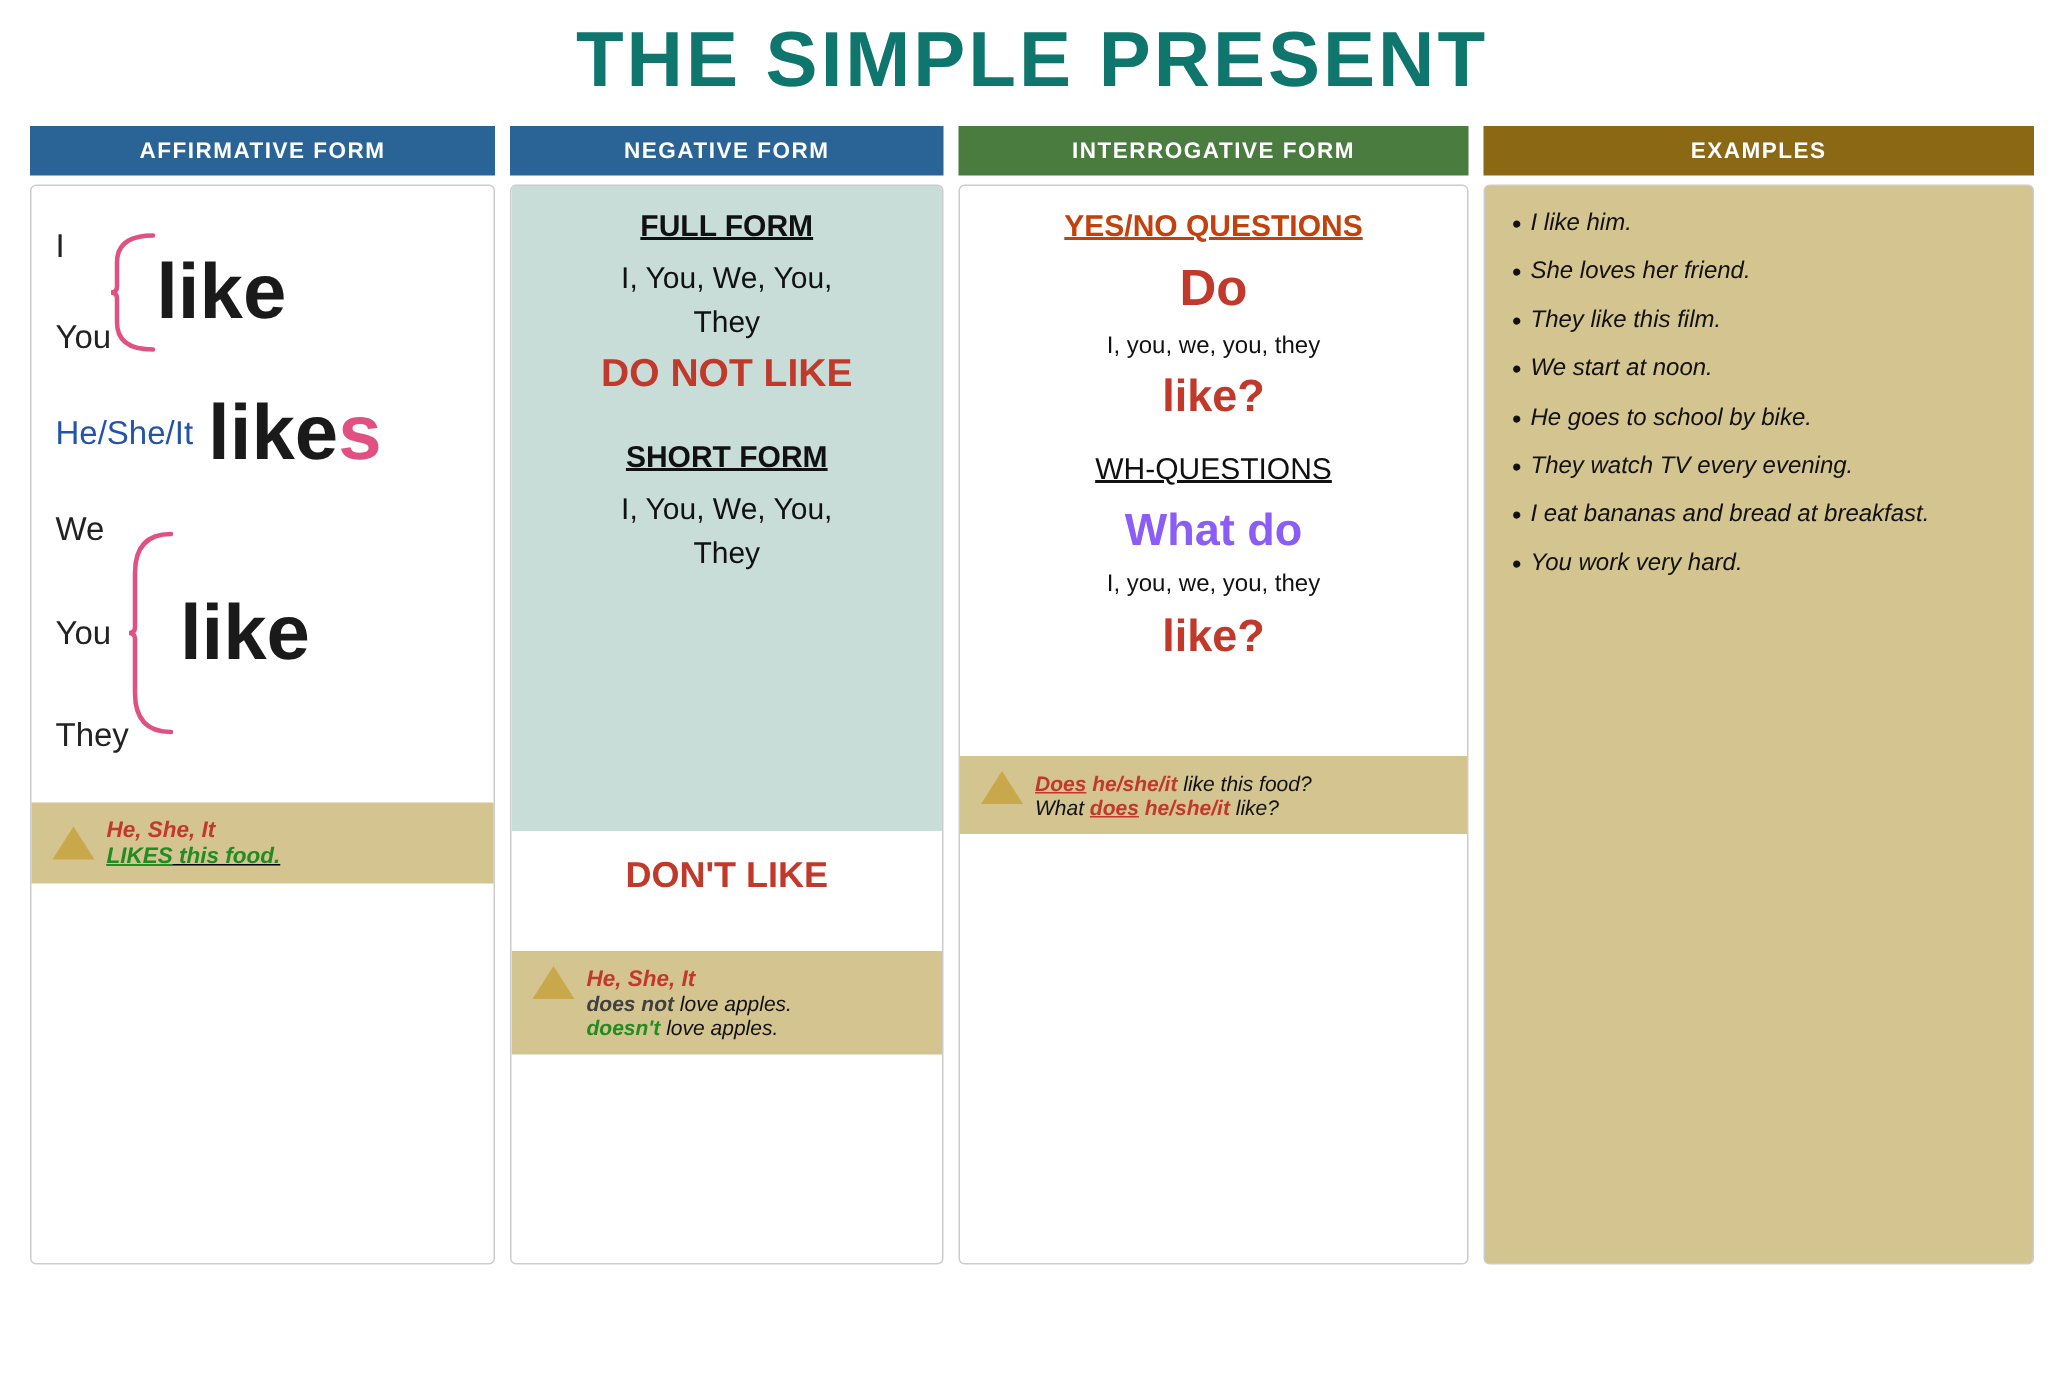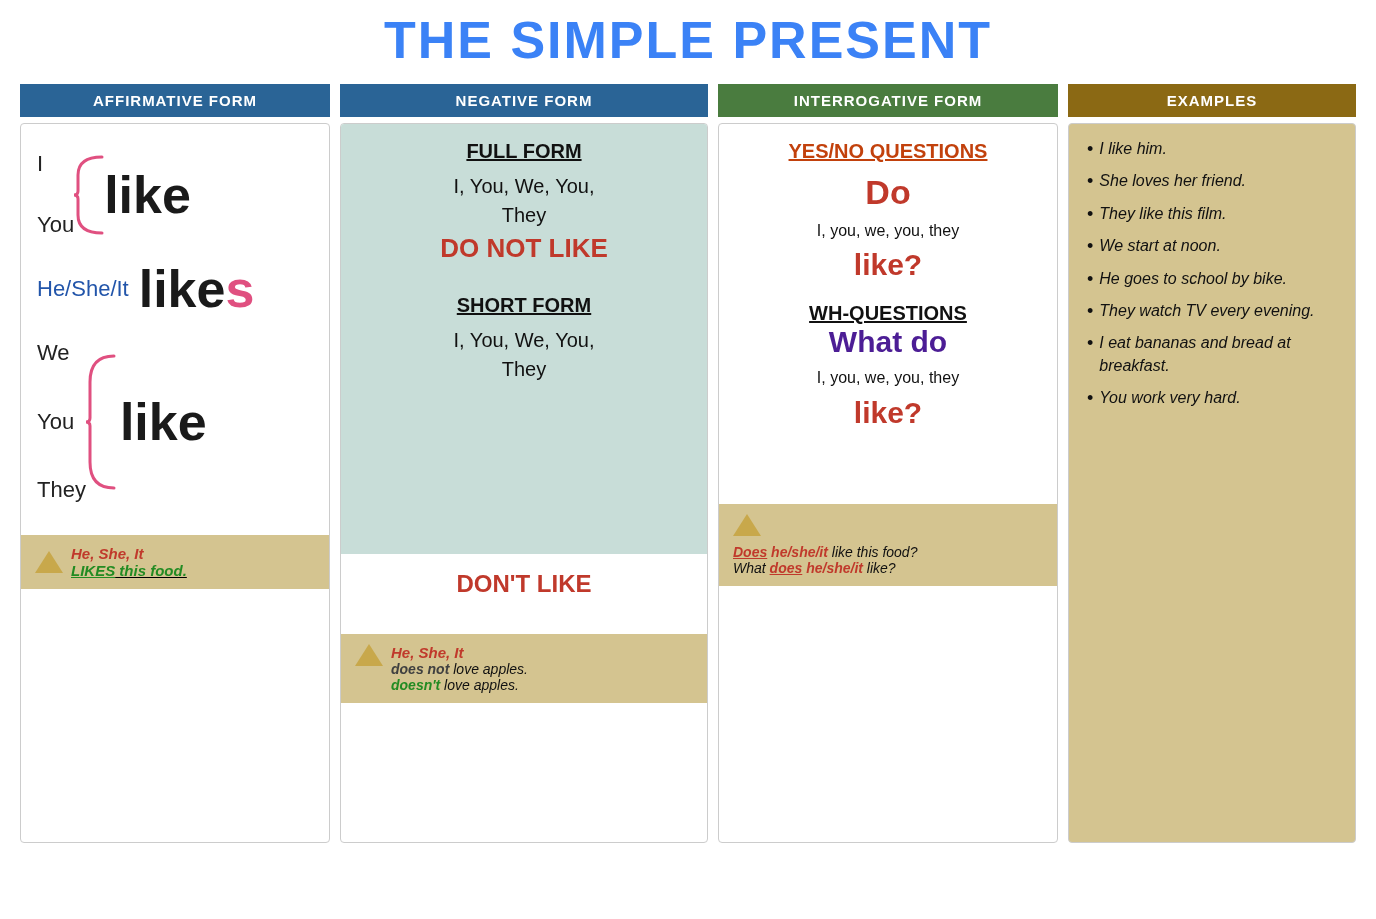--- a/index.html
+++ b/index.html
@@ -15,21 +15,21 @@
       width: 1376px;
       min-height: 919px;
       background: #fff;
       padding: 10px 20px;
     }
 
     .main-title {
       text-align: center;
       font-size: 52px;
       font-weight: 900;
-      color: #3b82f6;
+      color: #0f766e;
       letter-spacing: 2px;
       margin-bottom: 14px;
       font-family: Arial Black, Arial, sans-serif;
     }
 
     .columns-wrapper {
       display: flex;
       gap: 10px;
       align-items: flex-end;
       width: 100%;
@@ -121,21 +121,21 @@
     .triangle-gold {
       width: 0; height: 0;
       border-left: 14px solid transparent;
       border-right: 14px solid transparent;
       border-bottom: 22px solid #c8a84b;
       flex-shrink: 0;
     }
 
     
     .col-neg {
-      width: 368px;
+      width: 289px;
       flex-shrink: 0;
     }
     .col-neg-body {
       background: #fff;
       border: 1px solid #ccc;
       border-radius: 4px;
       min-height: 720px;
       position: relative;
       overflow: hidden;
     }
@@ -232,40 +232,39 @@
     }
     .int-like-q {
       font-size: 30px;
       font-weight: 900;
       text-align: center;
       color: #c0392b;
       margin-bottom: 20px;
     }
     .int-wh-title {
       font-size: 20px;
-      font-weight: 700;
+      font-weight: 400;
       text-align: center;
       text-decoration: underline;
       color: #111;
-      margin-bottom: 0;
+      margin-bottom: 12px;
     }
     .int-what-do {
       font-size: 30px;
       font-weight: 900;
       text-align: center;
-      color: #4c1d95;
+      color: #8b5cf6;
       margin-bottom: 8px;
     }
     .int-footer {
       background: #d4c490;
       padding: 10px 14px;
       display: flex;
       align-items: flex-start;
       gap: 8px;
-      flex-direction: column;
     }
 
     
     .col-ex {
       flex: 1;
       min-width: 0;
     }
     .col-ex-body {
       background: #d4c490;
       border: 1px solid #ccc;

